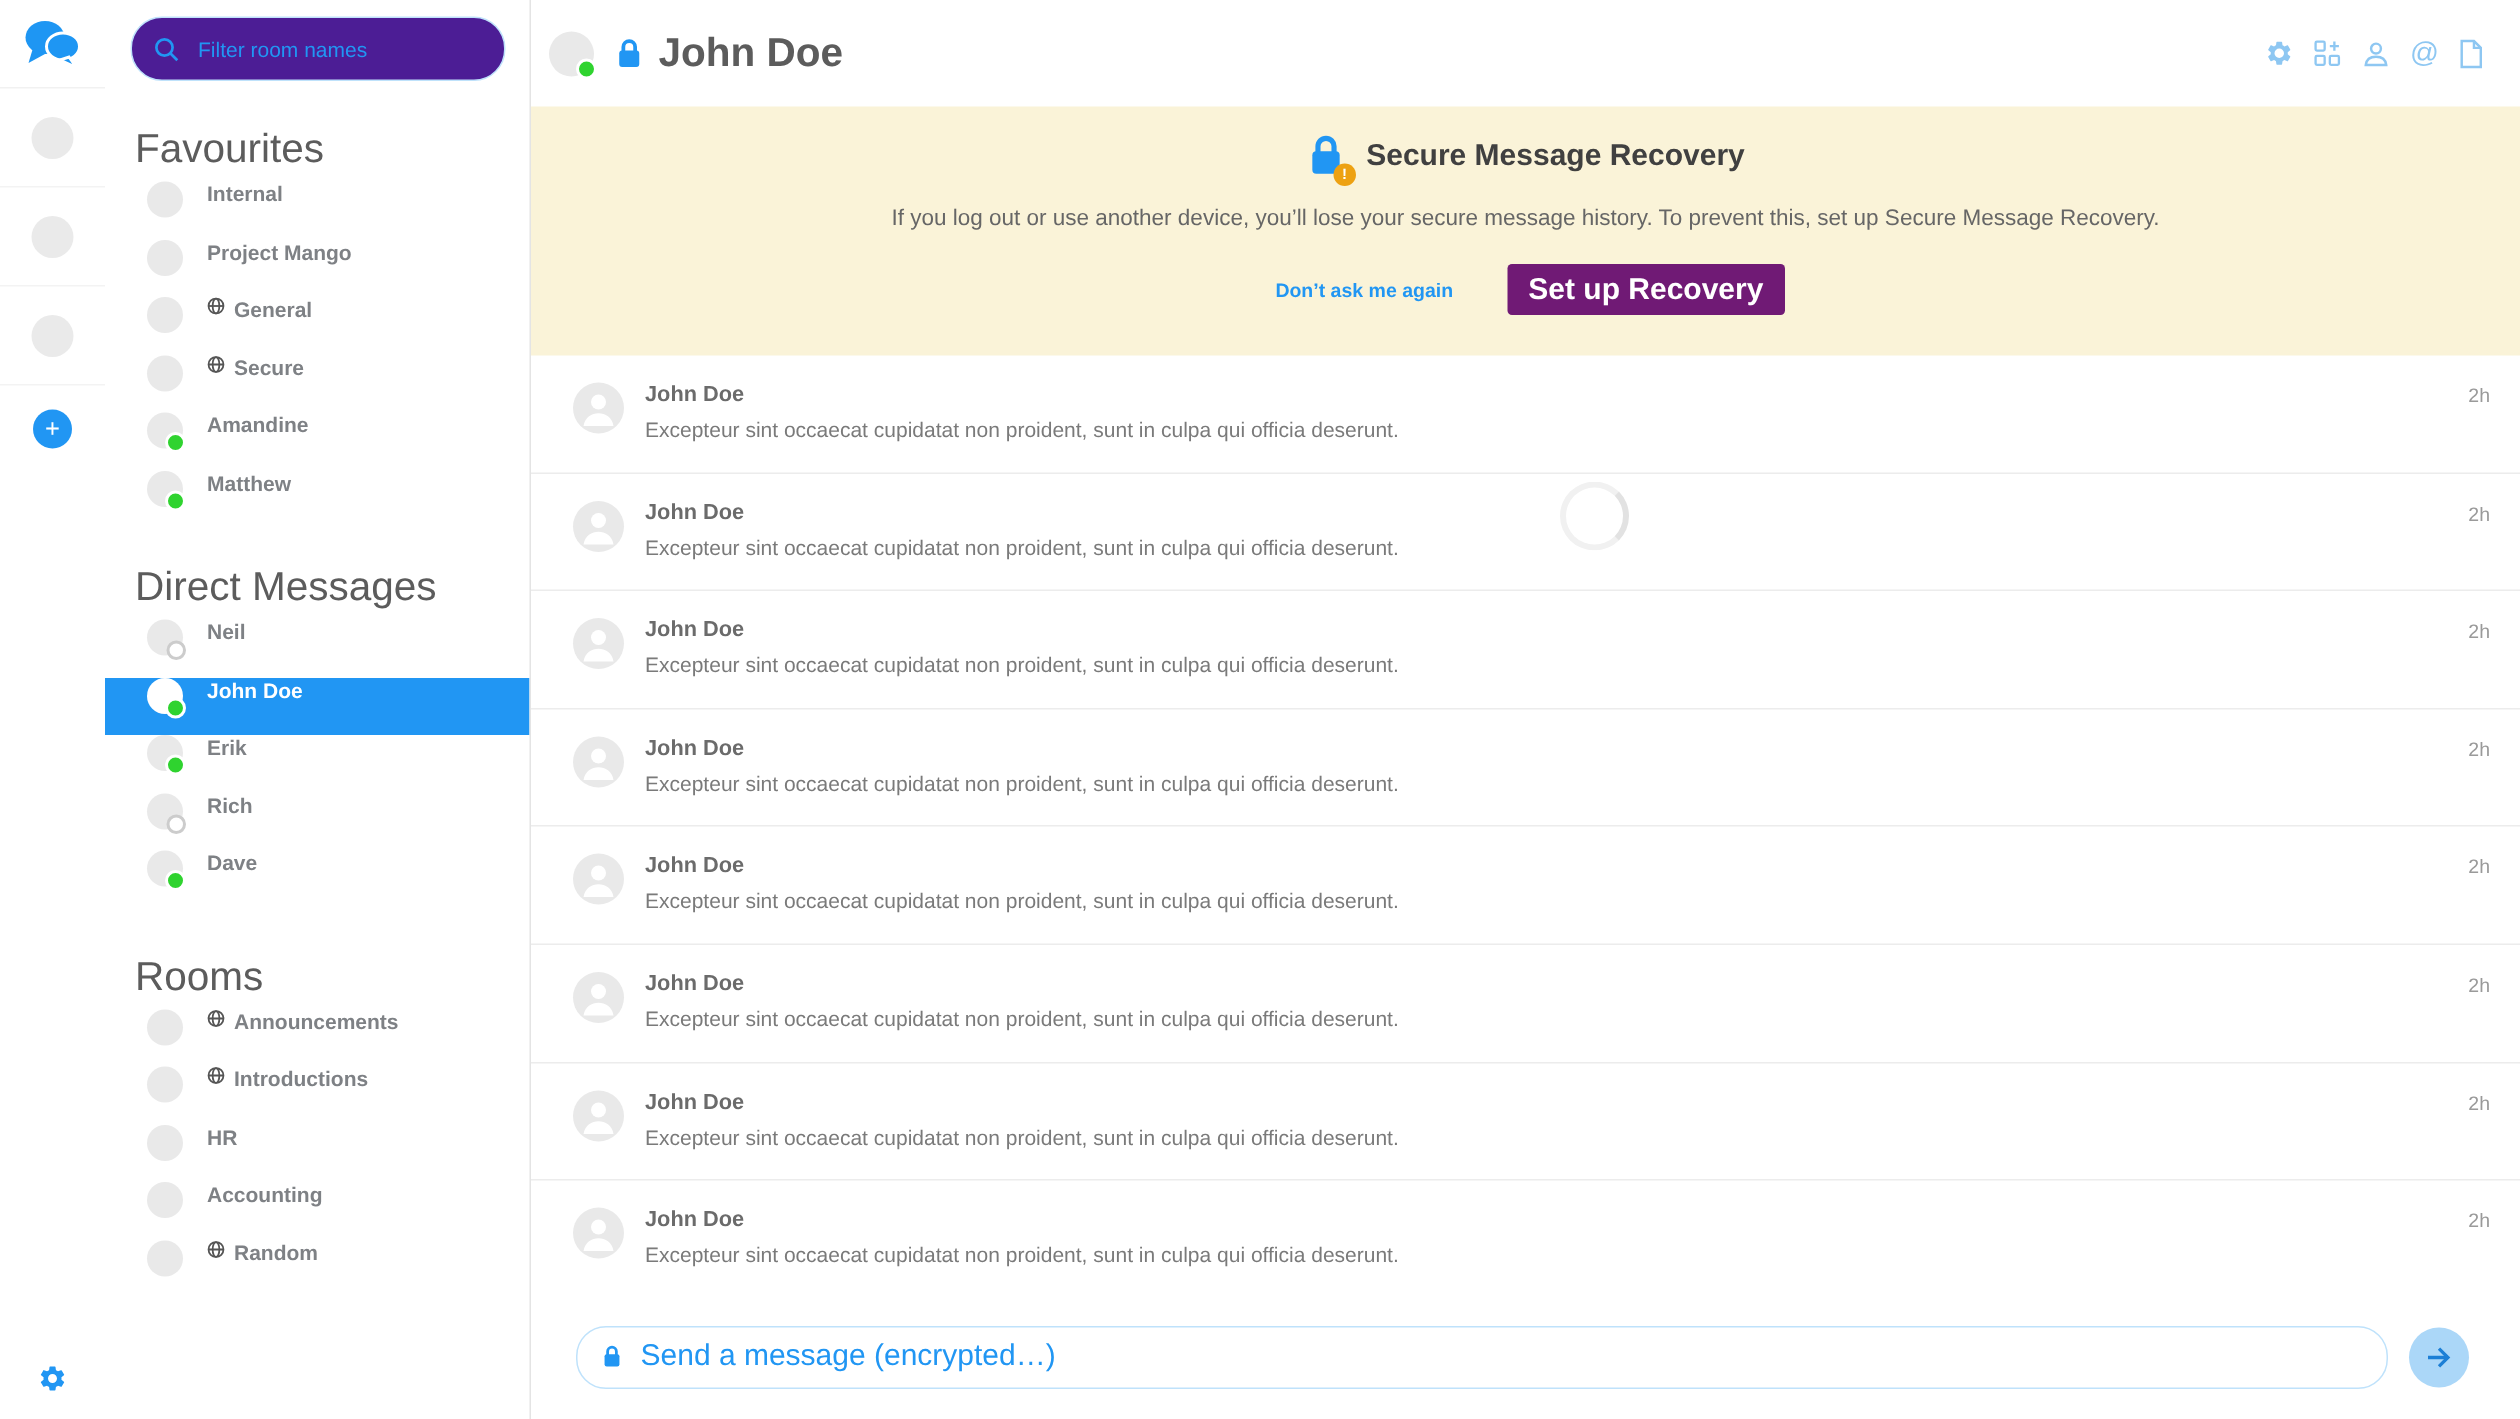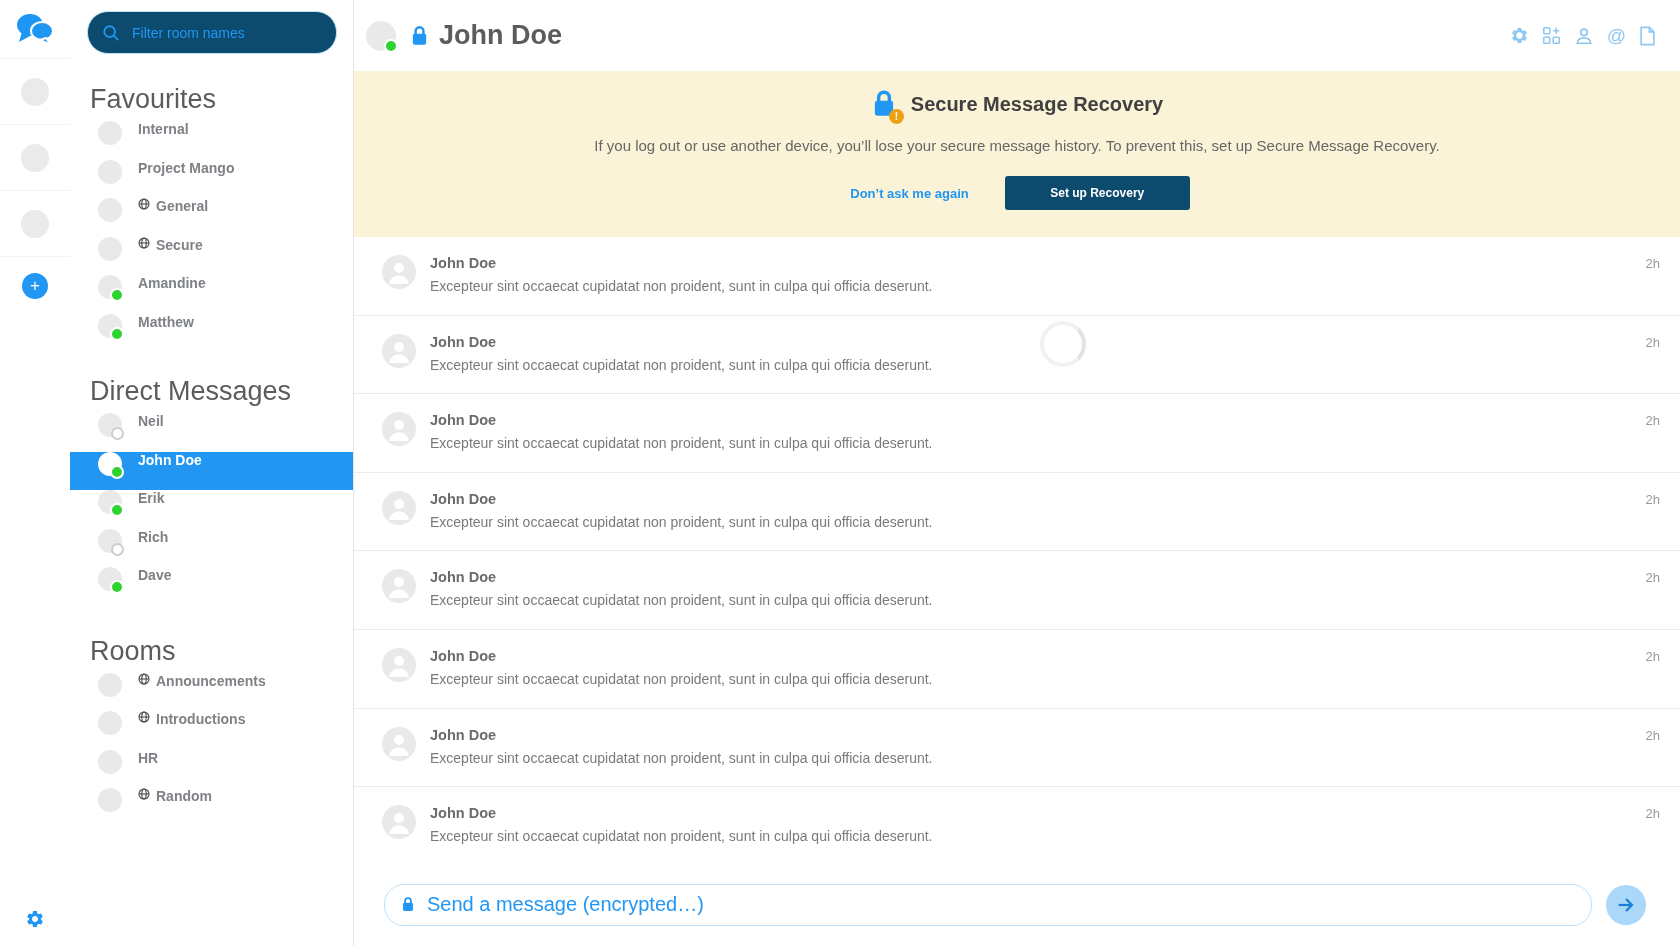--- a/index.html
+++ b/index.html
@@ -10,21 +10,21 @@
   .rail{width:70px;flex:0 0 70px;display:flex;flex-direction:column;align-items:center;position:relative;}
   .logo{height:58px;display:flex;align-items:center;justify-content:center;width:100%;border-bottom:1px solid #f1f1f1;}
   .rail-slot{width:100%;height:65px;display:flex;align-items:center;justify-content:center;border-bottom:1px solid #f3f3f3;cursor:pointer;}
   .rail-avatar{width:28px;height:28px;border-radius:50%;background:#eaeaea;display:block;}
   .rail-add{margin-top:16px;width:26px;height:26px;border-radius:50%;background:#2196F3;color:#fff;border:none;
     font-size:17px;line-height:24px;text-align:center;cursor:pointer;padding:0;font-weight:400;}
   .rail-settings{position:absolute;bottom:14px;left:50%;transform:translateX(-50%);background:none;border:none;cursor:pointer;padding:0;}
 
   
   .sidebar{width:283px;flex:0 0 283px;border-right:1px solid #e4e4e4;position:relative;overflow:hidden;}
-  .filter-box{margin:11px 16px 0 17px;height:41px;border:1px solid #bfe2fb;border-radius:21px;display:flex;align-items:center;padding:0 14px;background:#0c4a6e;}
+  .filter-box{margin:11px 16px 0 17px;height:41px;border:1px solid #bfe2fb;border-radius:21px;display:flex;align-items:center;padding:0 14px;background:#4c1d95;}
   .filter-box input{border:none;outline:none;flex:1;font-size:14px;color:#2196F3;margin-left:10px;background:transparent;font-family:inherit;}
   .filter-box input::placeholder{color:#2196F3;opacity:1;}
   .section-heading{font-size:27px;font-weight:400;color:#5c5c5c;margin:30px 0 6px 20px;}
   .section-heading.tight{margin-top:24px;}
   .room-item{height:38.5px;display:flex;align-items:flex-start;padding-left:28px;cursor:pointer;position:relative;}
   .room-avatar{width:24px;height:24px;border-radius:50%;background:#e9e9e9;position:relative;flex:0 0 24px;}
   .presence{position:absolute;width:10px;height:10px;border-radius:50%;right:-2px;bottom:-3px;border:2px solid #fff;display:none;}
   .presence.online{display:block;background:#2fd32f;}
   .presence.offline{display:block;background:#fff;border:2px solid #ccc;width:9px;height:9px;}
   .globe{display:none;margin-left:16px;line-height:0;}
@@ -50,21 +50,21 @@
   
   .banner{height:166px;flex:0 0 166px;background:#faf3d8;text-align:center;position:relative;}
   .banner-title-row{display:flex;align-items:center;justify-content:center;gap:14px;padding-top:18px;}
   .banner-lock{position:relative;line-height:0;}
   .warn-badge{position:absolute;right:-7px;bottom:-5px;width:15px;height:15px;border-radius:50%;background:#eda112;
     color:#fff;font-size:10px;font-weight:700;line-height:15px;text-align:center;}
   .banner-title{font-size:20px;font-weight:700;color:#404040;margin:0;}
   .banner-body{font-size:15px;color:#666;margin:18px 40px 0 40px;}
   .banner-actions{display:flex;align-items:center;justify-content:center;gap:30px;margin-top:22px;}
   .link-btn{background:none;border:none;color:#2196F3;font-weight:700;font-size:13px;cursor:pointer;font-family:inherit;}
-  .cta-btn{background:#0c4a6e;border:none;color:#fff;font-weight:700;font-size:12px;width:185px;height:34px;border-radius:3px;cursor:pointer;font-family:inherit;}
+  .cta-btn{background:#701a75;border:none;color:#fff;font-weight:700;font-size:20px;width:185px;height:34px;border-radius:3px;cursor:pointer;font-family:inherit;}
 
   
   .timeline{flex:1;position:relative;overflow:hidden;padding:0;}
   .msg-row{height:78.6px;display:flex;align-items:flex-start;padding:18px 20px 0 28px;box-sizing:border-box;border-bottom:1px solid #ececec;}
   .msg-row:last-child{border-bottom:none;}
   .msg-avatar{width:34px;height:34px;border-radius:50%;background:#e9e9e9;flex:0 0 34px;overflow:hidden;line-height:0;}
   .msg-body{flex:1;margin-left:14px;min-width:0;}
   .msg-sender{font-size:14.5px;font-weight:700;color:#6b6b6b;}
   .msg-text{font-size:14px;color:#7a7a7a;margin-top:7px;}
   .msg-time{font-size:13px;color:#9a9a9a;flex:0 0 auto;margin-top:1px;}
@@ -259,20 +259,27 @@
   </div>
 
   <div class="room-item">
     <span class="room-avatar">
       
     </span>
 
     <span class="room-label">HR</span>
   </div>
 
+  <div class="room-item">
+    <span class="room-avatar">
+      
+    </span>
+
+    <span class="room-label">Accounting</span>
+  </div>
 
   <div class="room-item has-globe">
     <span class="room-avatar">
       
     </span>
     <span class="globe">
       <svg width="12" height="12" viewBox="0 0 14 14" fill="none" stroke="#555" stroke-width="1.4">
         <circle cx="7" cy="7" r="5.8"></circle>
               <ellipse cx="7" cy="7" rx="2.6" ry="5.8"></ellipse>
               <line x1="1.2" y1="7" x2="12.8" y2="7"></line>

